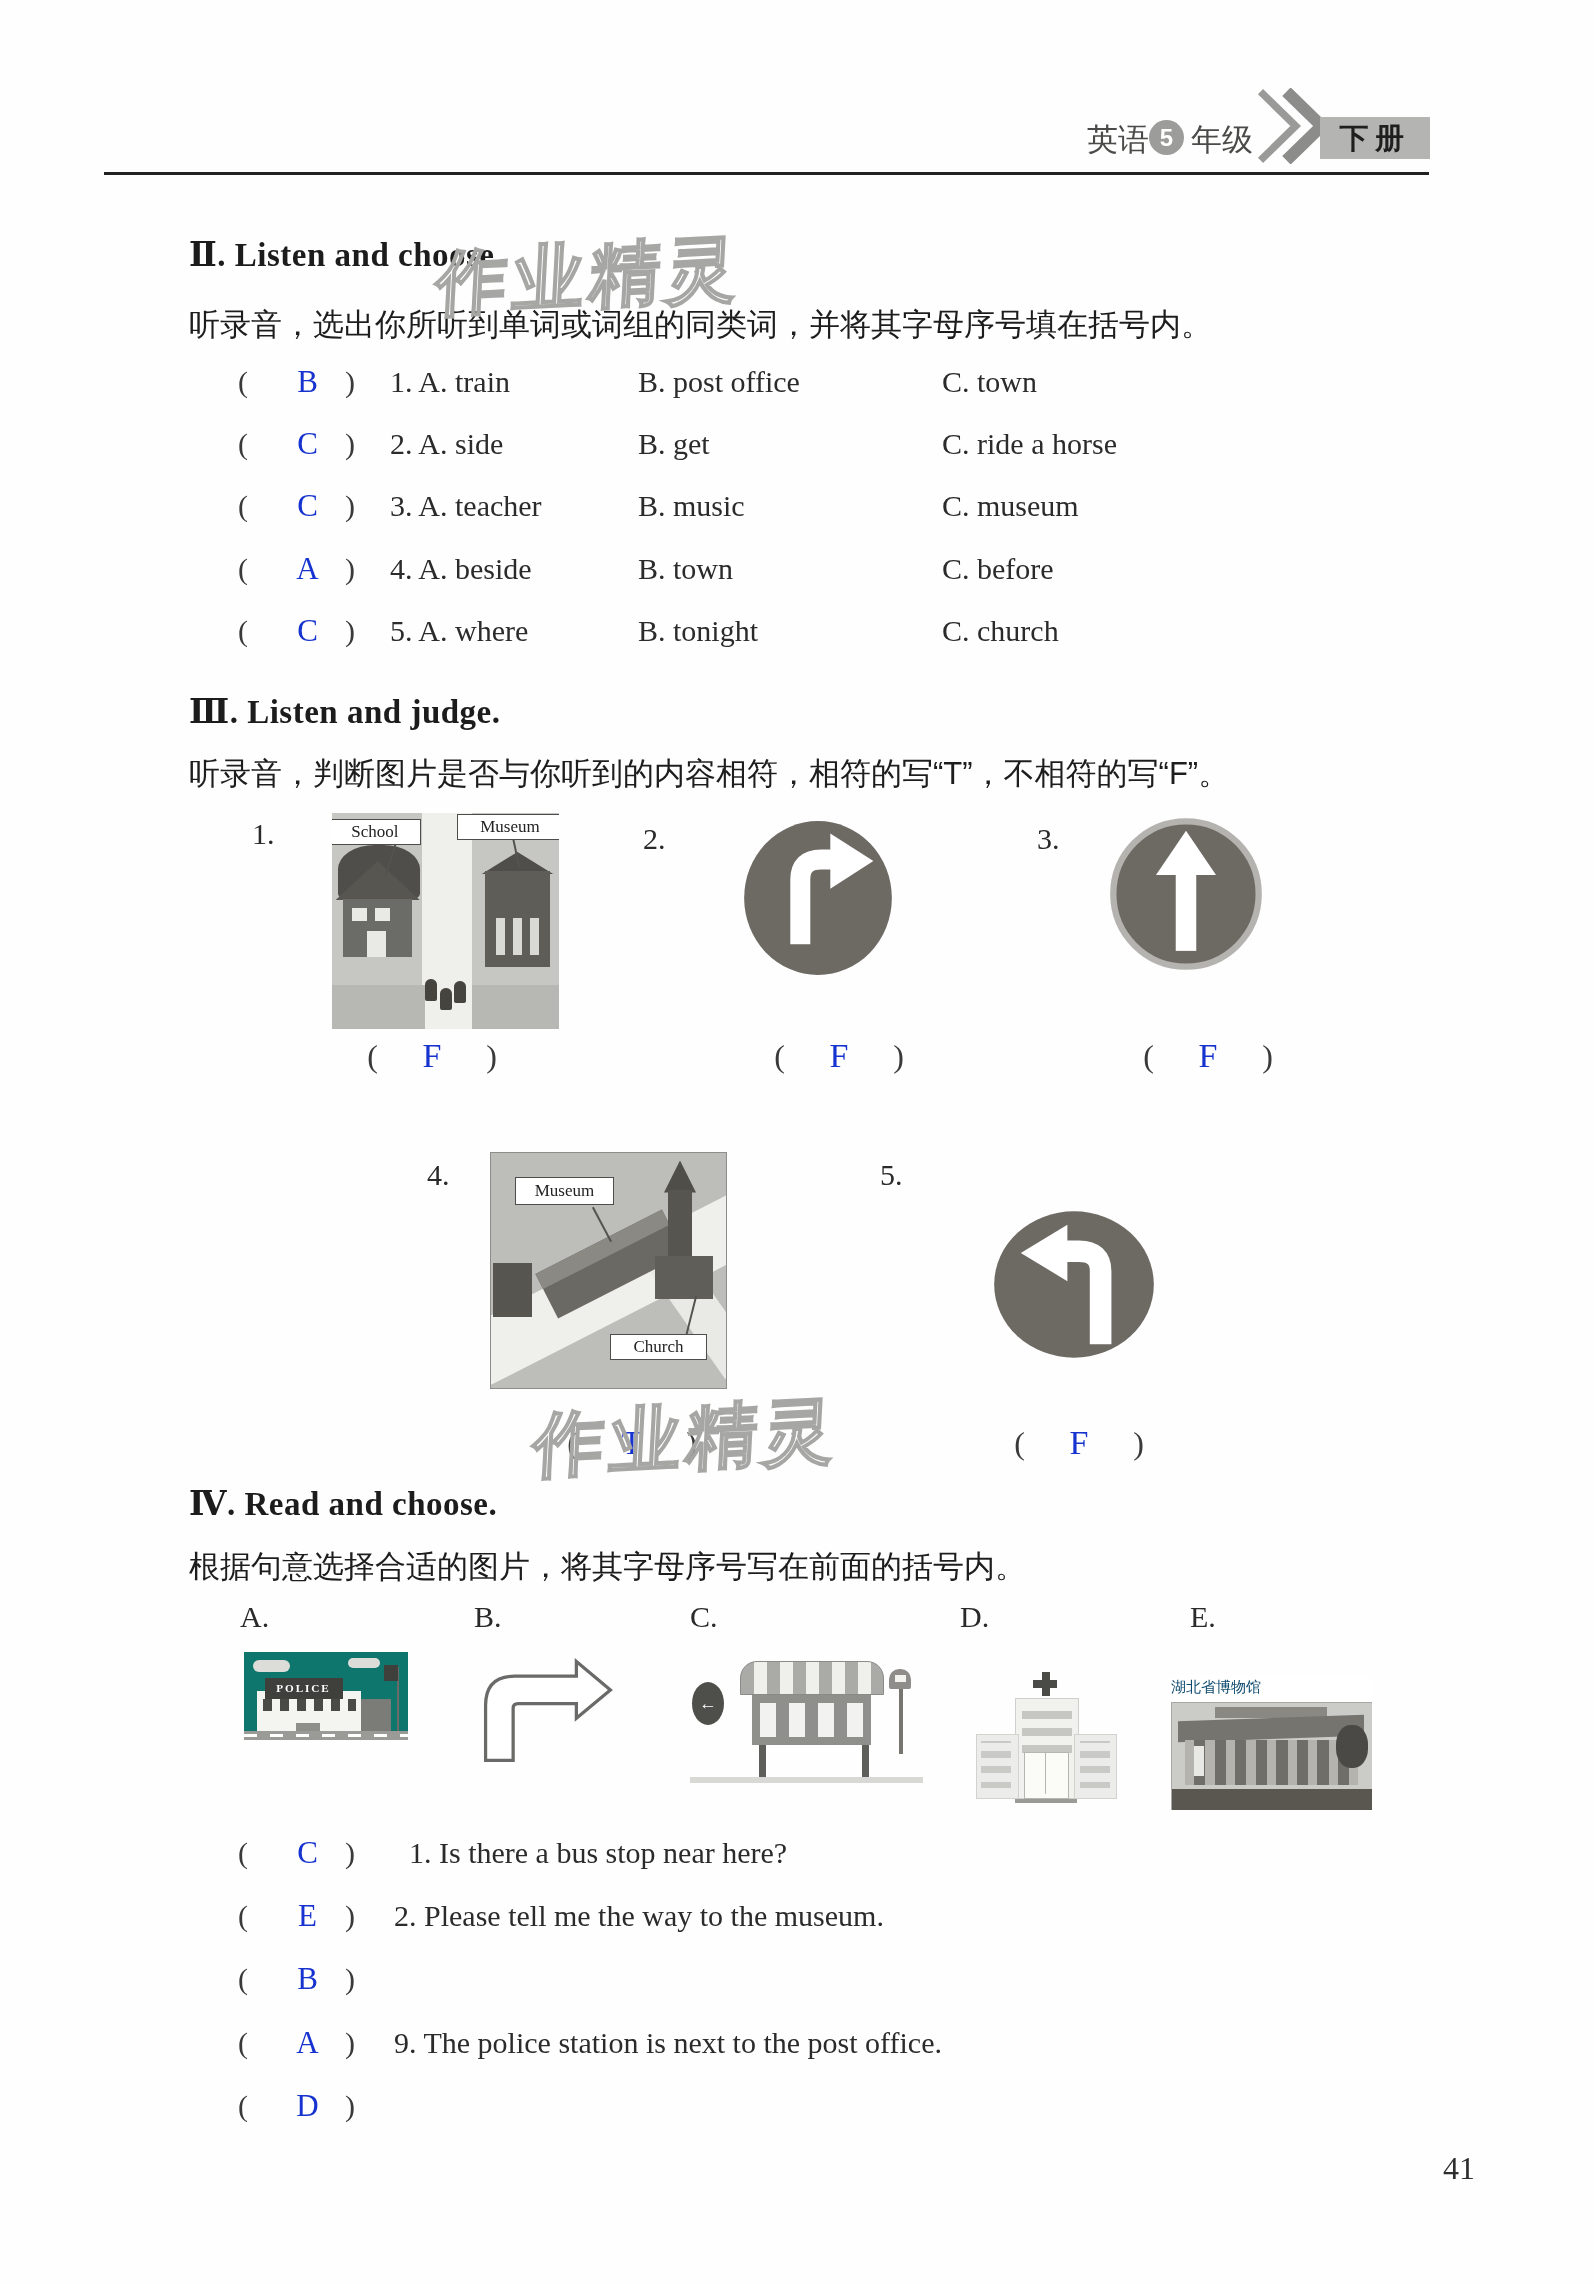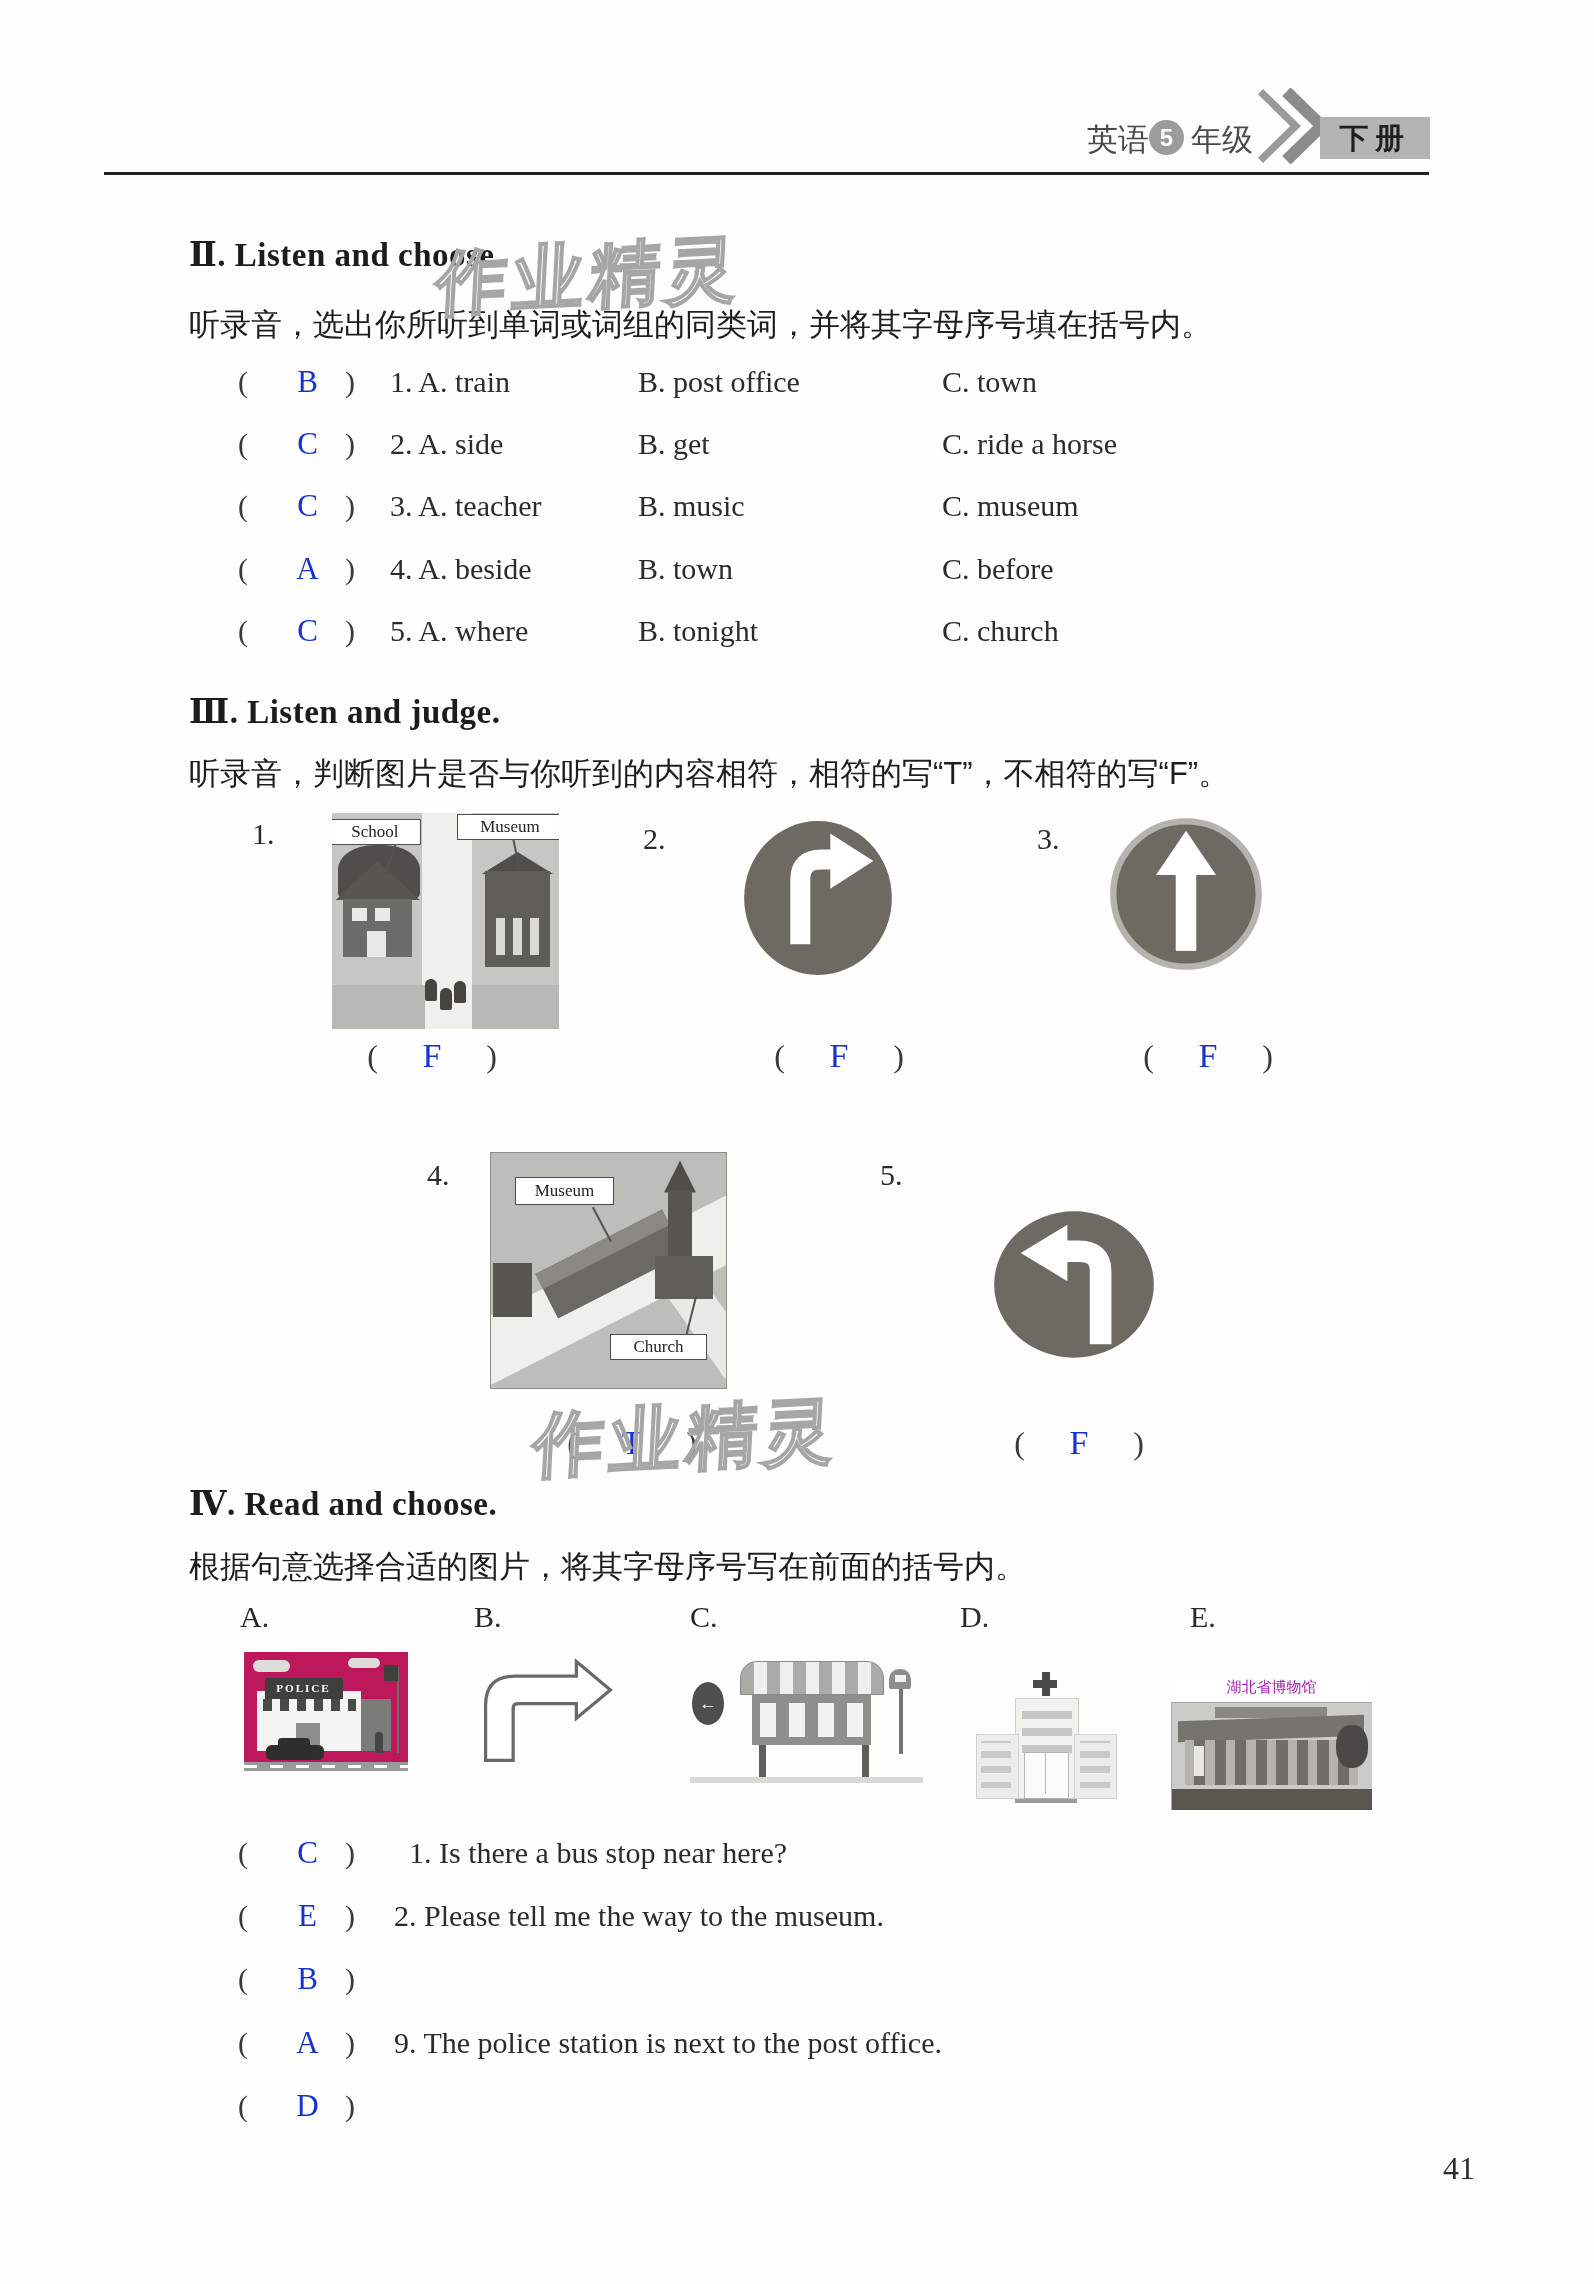--- a/index.html
+++ b/index.html
@@ -182,21 +182,21 @@
 
   <div class="sec-title" style="top:1484px">Ⅳ. Read and choose.</div>
   <div class="sec-instr cn" style="top:1546px">根据句意选择合适的图片，将其字母序号写在前面的括号内。</div>
 
   <span class="inum" style="left:240px;top:1600px">A.</span>
   <span class="inum" style="left:474px;top:1600px">B.</span>
   <span class="inum" style="left:690px;top:1600px">C.</span>
   <span class="inum" style="left:960px;top:1600px">D.</span>
   <span class="inum" style="left:1190px;top:1600px">E.</span>
 
-  <div class="pic" style="left:244px;top:1652px;width:164px;height:119px;background:#be185d">
+  <div class="pic" style="left:244px;top:1652px;width:164px;height:88px;background:#0f766e">
     <div class="abs" style="left:9.3px;top:7.5px;width:37px;height:12px;background:#dcdcd9;border-radius:7.5px"></div>
     <div class="abs" style="left:104px;top:5.6px;width:32px;height:10.3px;background:#dcdcd9;border-radius:7.5px"></div>
     <div class="abs" style="left:13px;top:39px;width:104px;height:60px;background:#f4f4f1">
       <div class="abs" style="left:5.6px;top:7.5px;width:93px;height:12px;background:repeating-linear-gradient(90deg,#4a4a47 0 9.3px,#f4f4f1 9.3px 17px)"></div>
       <div class="abs" style="left:39px;top:32px;width:24px;height:28px;background:#8e8e8b"></div>
     </div>
     <div class="abs" style="left:20.5px;top:26px;width:78px;height:20.5px;background:#3f3f3c;color:#fff;font-size:11.2px;font-weight:700;letter-spacing:1.9px;text-align:center;line-height:20.5px" class2="cn">POLICE</div>
     <div class="abs" style="left:117px;top:47px;width:30px;height:52px;background:#7b7b78"></div>
     <div class="abs" style="left:153px;top:15px;width:1.9px;height:86px;background:#6a6a67"></div>
     <div class="abs" style="left:140px;top:13px;width:14px;height:16px;background:#3f3f3c"></div>
@@ -238,21 +238,21 @@
     <div class="abs" style="left:104px;top:62px;width:41px;height:63px;background:#ececea;border:0.9px solid #d2d2cf">
       <div class="abs" style="left:4.7px;top:5.6px;width:30px;height:47px;background:repeating-linear-gradient(0deg,#c9c9c6 0 6.5px,#ececea 6.5px 15px)"></div>
     </div>
     <div class="abs" style="left:54px;top:80px;width:43px;height:45px;background:#fbfbf8;border:1.9px solid #b5b5b2">
       <div class="abs" style="left:19.6px;top:0;width:1.9px;height:41px;background:#b5b5b2"></div>
     </div>
     <div class="abs" style="left:45px;top:127px;width:62px;height:3.7px;background:#9a9a97"></div>
   </div>
 
   <div class="pic" style="left:1171px;top:1676px;width:201px;height:134px;background:#fff">
-    <div class="abs cn" style="left:0;top:1.9px;width:201px;text-align:center;font-size:15px;color:#a21caf">湖北省博物馆</div>
+    <div class="abs cn" style="left:0;top:1.9px;width:201px;text-align:left;font-size:15px;color:#0c4a6e">湖北省博物馆</div>
     <div class="abs" style="left:0;top:26px;width:201px;height:108px;background:#cbcbc8;border:0.9px solid #a8a8a5">
       <div class="abs" style="left:43px;top:3.7px;width:112px;height:11.2px;background:#8a8882"></div>
       <div class="abs" style="left:5.6px;top:15px;width:186px;height:20.5px;background:#76746e;transform:skewY(-2deg)"></div>
       <div class="abs" style="left:13px;top:37px;width:173px;height:45px;background:repeating-linear-gradient(90deg,#b5b3ad 0 9.3px,#706e68 9.3px 20.5px)"></div>
       <div class="abs" style="left:164px;top:22.4px;width:32px;height:43px;background:#4b4945;border-radius:45%"></div>
       <div class="abs" style="left:22.4px;top:43px;width:9.3px;height:30px;background:#e8e8e5"></div>
       <div class="abs" style="left:0;bottom:0;width:201px;height:22.4px;background:#59574f"></div>
     </div>
   </div>
 

